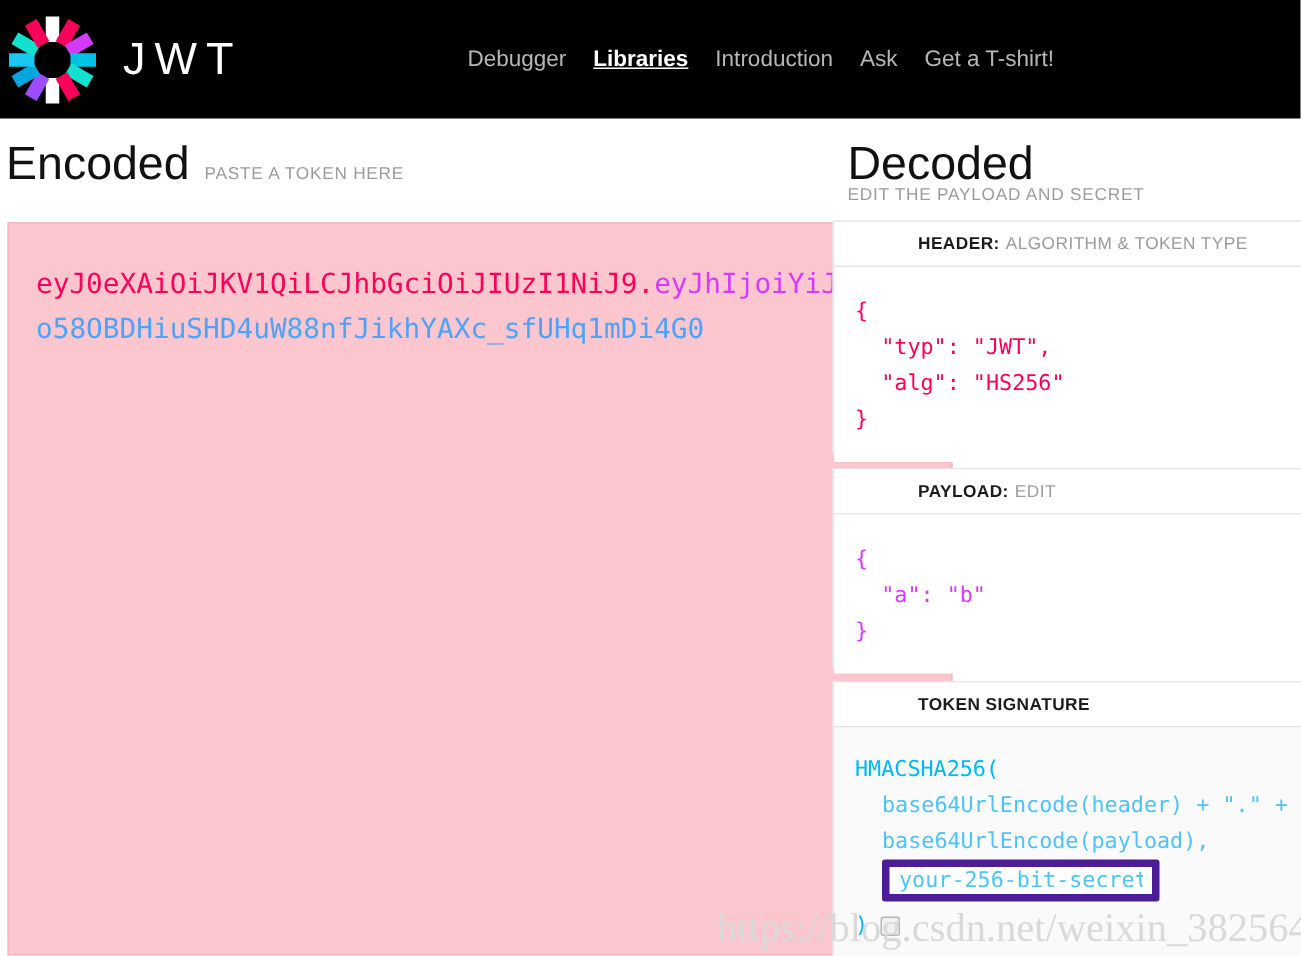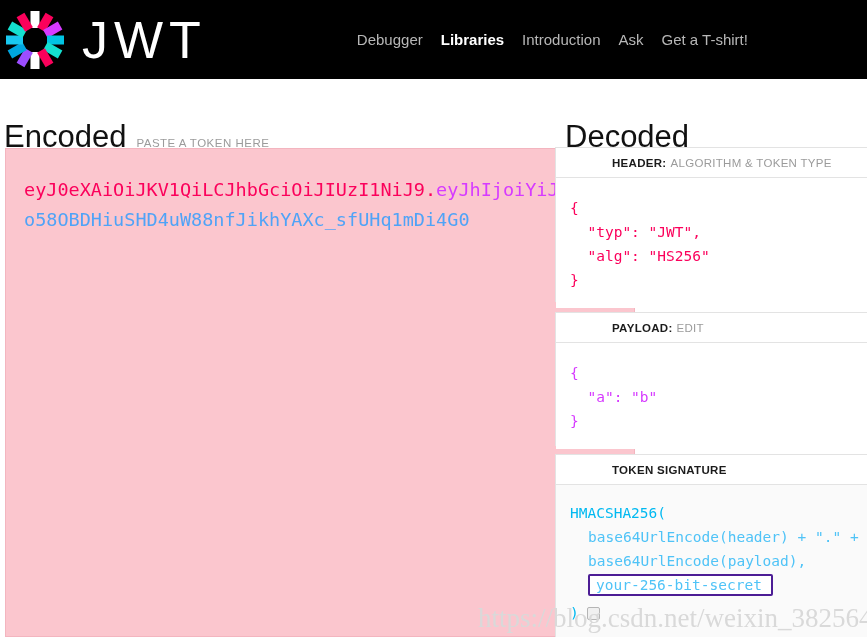--- a/index.html
+++ b/index.html
@@ -26,21 +26,21 @@
     margin-left: 4px;
   }
   .logo-mark {
     position: relative;
     width: 62px; height: 62px;
     flex: 0 0 62px;
   }
   .logo-mark svg { display: block; }
   .brand-word {
     color: #ffffff;
-    font-size: 52px;
+    font-size: 30px;
     letter-spacing: 6px;
     font-weight: 400;
     margin-left: 16px;
     line-height: 1;
     font-family: "Liberation Sans", sans-serif;
   }
 
   .nav-links {
     display: flex;
     align-items: center;
@@ -50,27 +50,27 @@
   .nav-link {
     color: #b7b7b7;
     font-size: 15px;
     text-decoration: none;
     white-space: nowrap;
     cursor: pointer;
   }
   .nav-link.active {
     color: #ffffff;
     font-weight: bold;
+    text-decoration: underline;
   }
 
   
   .col-title-row {
     display: flex;
     align-items: baseline;
-    margin-top: 28px;
   }
   .col-title {
     font-size: 31px;
     color: #111111;
     font-weight: 400;
     line-height: 1;
   }
   .col-subtitle {
     font-size: 11.5px;
     color: #9b9b9b;
@@ -154,21 +154,21 @@
   #payload-card { top: 233px; height: 134px; }
   #verify-card  { top: 375px; height: 200px; }
 
   .indent1 { padding-left: 18px; }
 
   .secret-input {
     display: inline-block;
     width: 185px;
     margin-left: 18px;
     padding: 1px 6px;
-    border: 2px solid #4c1d95;
+    border: 5px solid #4c1d95;
     border-radius: 2px;
     background: #ffffff;
     font-family: "DejaVu Sans Mono", monospace;
     font-size: 14.5px;
     color: #4fc3f7;
     outline: none;
     cursor: text;
   }
   .verify-foot {
     display: flex;

